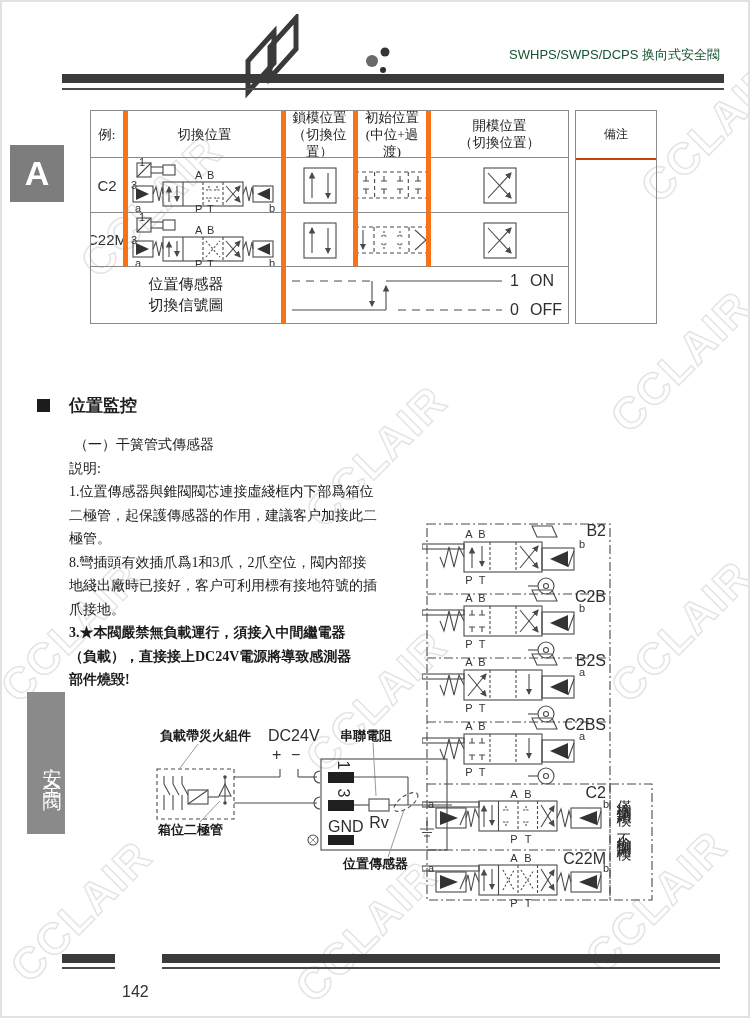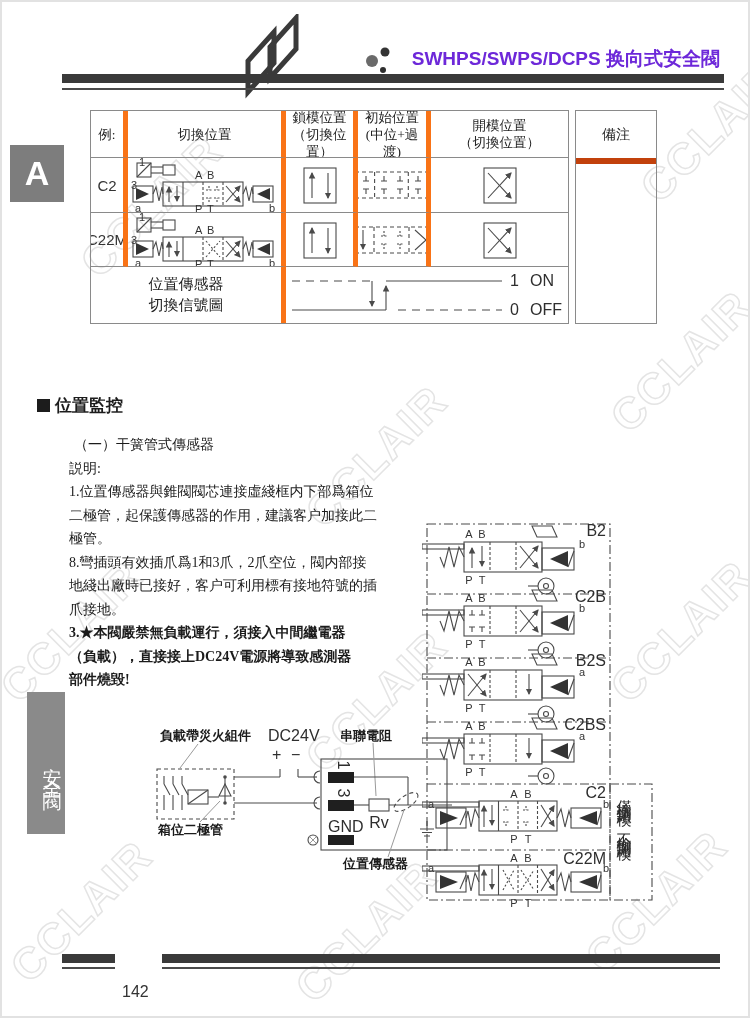--- a/index.html
+++ b/index.html
@@ -4,42 +4,42 @@
 <style>
   html,body{margin:0;padding:0;background:#f2f2f2;}
   .page{position:relative;width:750px;height:1018px;margin:0 auto;background:#fff;
         border:2px solid #e2e2e2;box-sizing:border-box;overflow:hidden;
         font-family:"Liberation Serif",serif;color:#222;}
   .wm{position:absolute;z-index:0;pointer-events:none;}
   .z{position:absolute;z-index:1;}
   
   .bar-thick{background:#3a3a3a;height:9px;}
   .bar-thin{background:#4a4a4a;height:2px;}
-  .title{font-family:"Liberation Sans",sans-serif;font-weight:700;font-size:19px;color:#6d28d9;
+  .title{font-family:"Liberation Sans",sans-serif;font-weight:400;font-size:13px;color:#14532d;
          text-align:right;white-space:nowrap;}
   
   .tabA{background:#7d7d7d;color:#fff;display:flex;align-items:center;justify-content:center;
         font-family:"Liberation Sans",sans-serif;font-weight:bold;font-size:34px;}
   .tabV{background:#8a8a8a;color:#fff;writing-mode:vertical-rl;text-orientation:upright;
         font-size:19px;letter-spacing:13px;display:flex;justify-content:center;padding-top:16px;
         box-sizing:border-box;font-family:"Liberation Serif",serif;}
   
   .tbl{display:grid;grid-template-columns:37px 158px 72px 73px 137px;
        grid-template-rows:47px 55px 54px 56px;border:1px solid #8a8a8a;box-sizing:content-box;}
   .c{border-right:5px solid #f97316;border-bottom:1px solid #8a8a8a;display:flex;
      flex-direction:column;align-items:center;justify-content:center;overflow:hidden;}
   .c.nr{border-right:none}.c.nb{border-bottom:none}
   .h2l{font-size:13.5px;line-height:17px;text-align:center;}
   .rowlab{font-family:"Liberation Sans",sans-serif;font-size:15px;color:#333;}
   .remark{border:1px solid #8a8a8a;box-sizing:border-box;}
-  .remark .rh{height:47px;border-bottom:6px solid #c2410c;display:flex;align-items:center;
-              justify-content:center;font-size:14px;}
+  .remark .rh{height:47px;border-bottom:2px solid #c2410c;display:flex;align-items:center;
+              justify-content:center;font-size:12px;}
   .remark .rb{padding:8px 6px;font-size:12.5px;line-height:19px;}
   
-  .sect{display:flex;align-items:center;gap:5px;font-family:"Liberation Sans",sans-serif;
+  .sect{display:flex;align-items:center;gap:19px;font-family:"Liberation Sans",sans-serif;
         font-weight:bold;font-size:17px;color:#1c1c1c;}
   .sq{width:13px;height:13px;background:#1c1c1c;}
   .para{font-size:14px;line-height:23.5px;color:#1b1b1b;white-space:nowrap;}
   .para .b{font-weight:bold;}
   
   .note{writing-mode:vertical-lr;text-orientation:upright;font-size:15px;line-height:20px;
         letter-spacing:3px;color:#2a2a2a;display:flex;gap:1px;}
   
   svg .ln{stroke:#4a4a4a;fill:none;stroke-width:1.1;}
   svg .lt{stroke:#9a9a9a;fill:none;stroke-width:1;}

